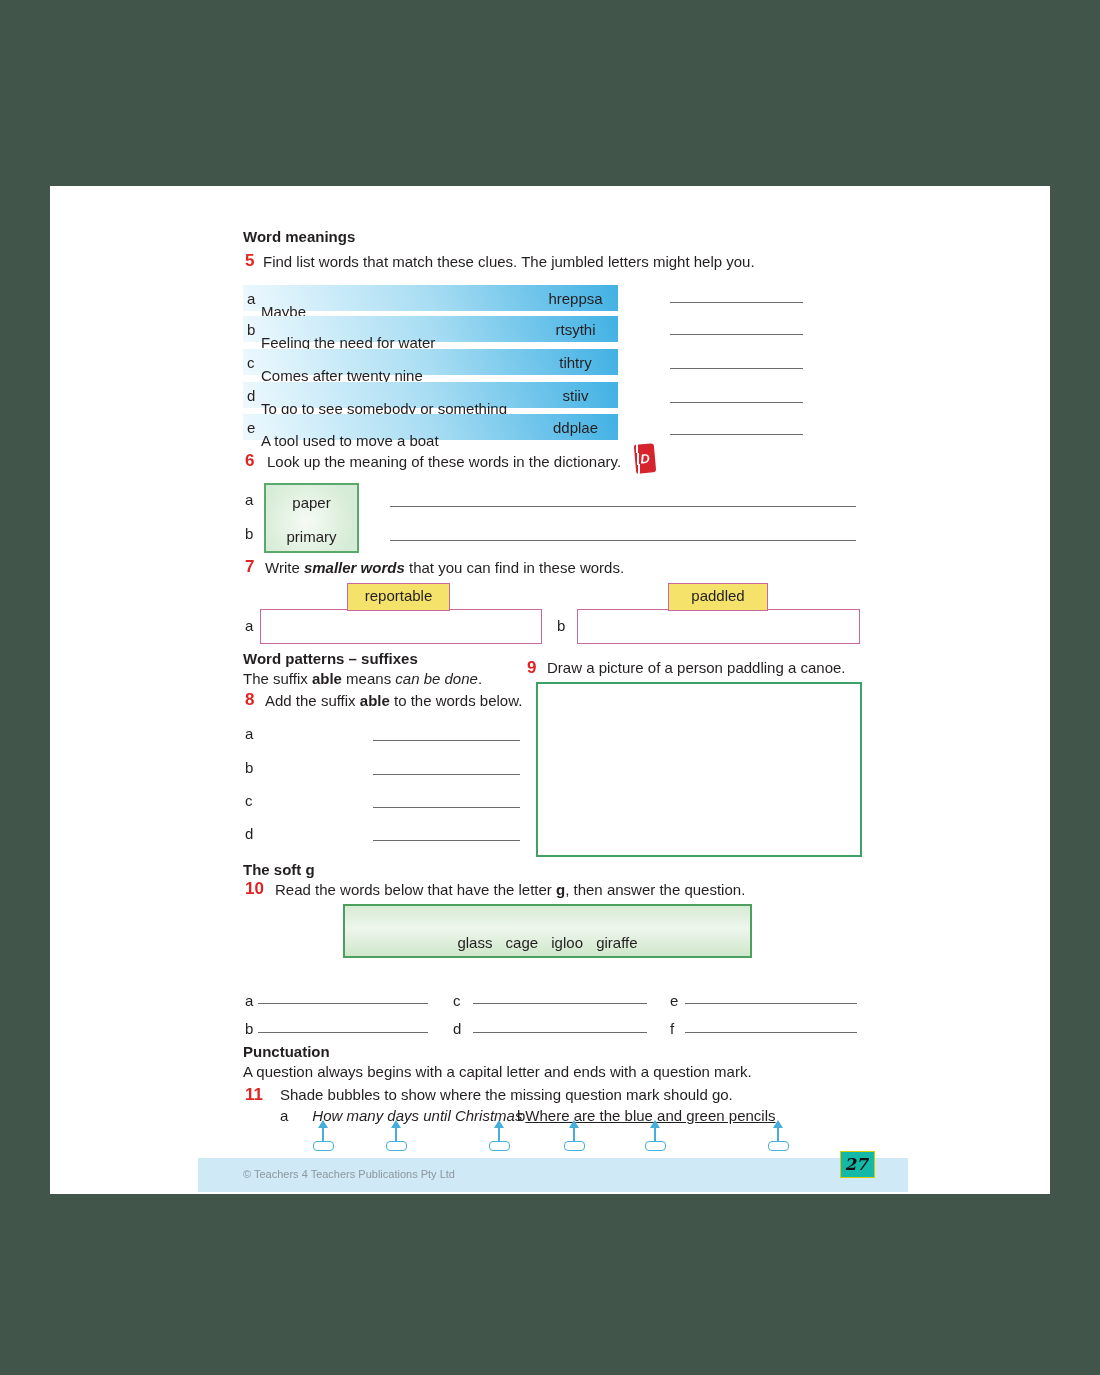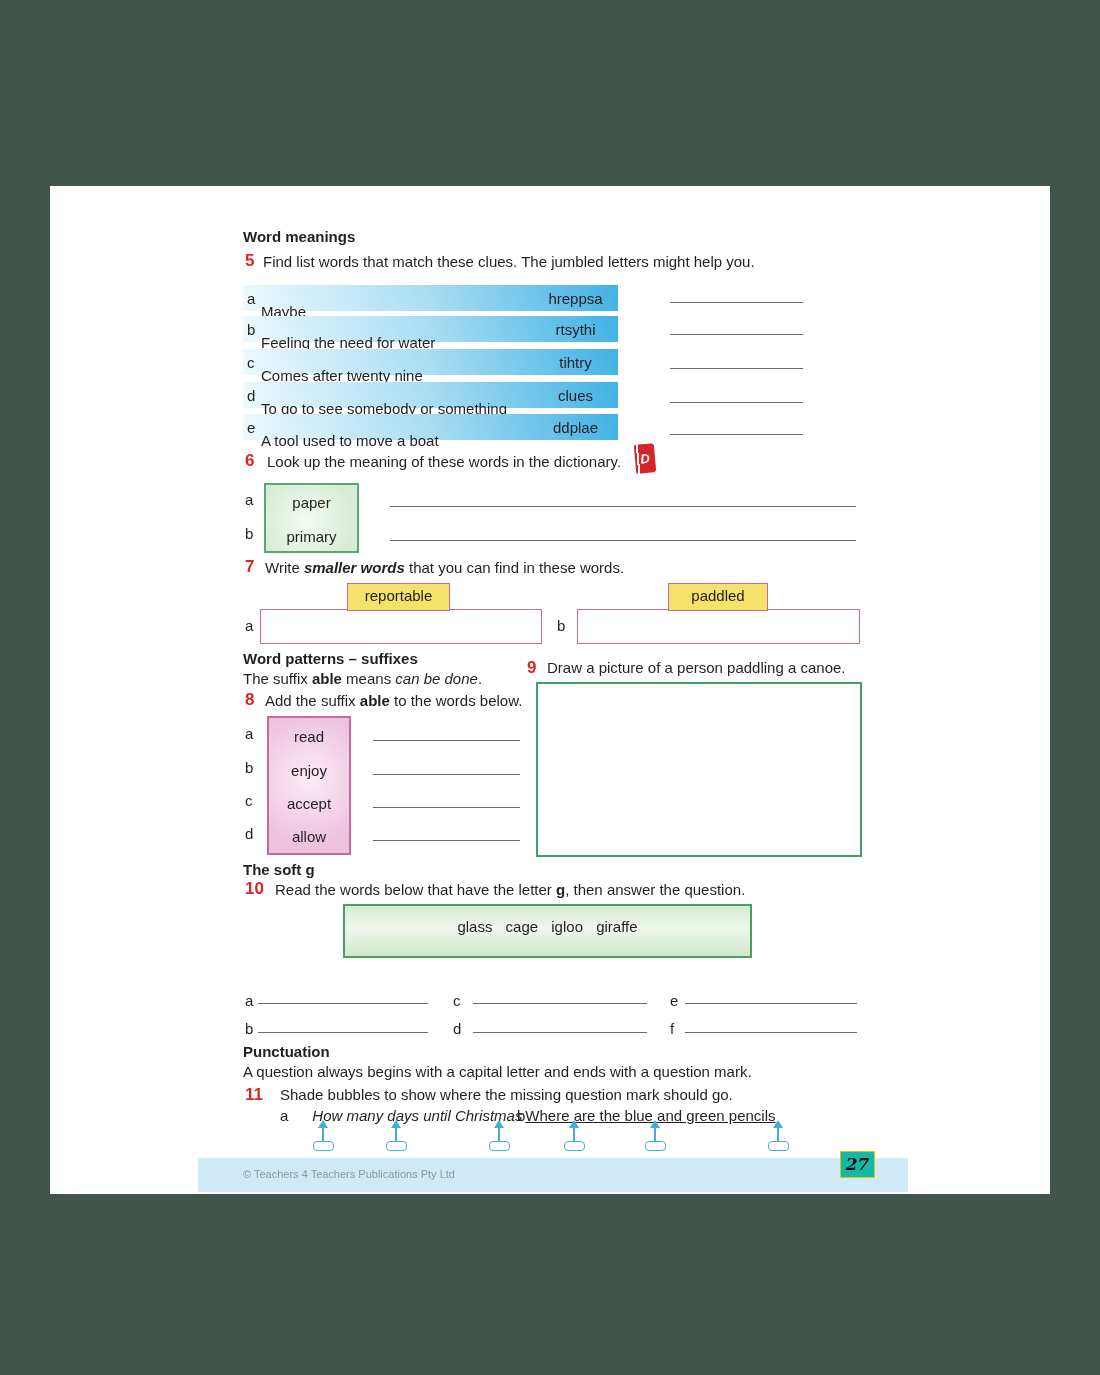--- a/index.html
+++ b/index.html
@@ -84,21 +84,21 @@
     <span class="bar-jumble">rtsythi</span>
   </div>
   <div class="abs qbar" style="top:163px;">
     <span class="bar-letter">c</span>
     <span class="bar-clue">Comes after twenty nine</span>
     <span class="bar-jumble">tihtry</span>
   </div>
   <div class="abs qbar" style="top:196px;">
     <span class="bar-letter">d</span>
     <span class="bar-clue">To go to see somebody or something</span>
-    <span class="bar-jumble">clues</span>
+    <span class="bar-jumble">stiiv</span>
   </div>
   <div class="abs qbar" style="top:228px;">
     <span class="bar-letter">e</span>
     <span class="bar-clue">A tool used to move a boat</span>
     <span class="bar-jumble">ddplae</span>
   </div>
   <div class="abs line" style="left:620px;top:116px;width:133px;"></div>
   <div class="abs line" style="left:620px;top:148px;width:133px;"></div>
   <div class="abs line" style="left:620px;top:182px;width:133px;"></div>
   <div class="abs line" style="left:620px;top:216px;width:133px;"></div>
@@ -134,42 +134,36 @@
   </div>
   <span class="abs num" style="left:195px;top:505px;">8</span>
   <div class="abs t" style="left:215px;top:507px;">
     <span>Add the suffix </span><span class="b">able</span><span> to the words below.</span>
   </div>
 
   <span class="abs lt" style="left:195px;top:540px;">a</span>
   <span class="abs lt" style="left:195px;top:574px;">b</span>
   <span class="abs lt" style="left:195px;top:607px;">c</span>
   <span class="abs lt" style="left:195px;top:640px;">d</span>
-  <div class="abs pinkbox" style="left:217px;top:530px;width:80px;height:135px;">
-    <span class="boxword" style="top:10px;">read</span>
-    <span class="boxword" style="top:44px;">enjoy</span>
-    <span class="boxword" style="top:77px;">accept</span>
-    <span class="boxword" style="top:110px;">allow</span>
-  </div>
   <div class="abs line" style="left:323px;top:554px;width:147px;"></div>
   <div class="abs line" style="left:323px;top:588px;width:147px;"></div>
   <div class="abs line" style="left:323px;top:621px;width:147px;"></div>
   <div class="abs line" style="left:323px;top:654px;width:147px;"></div>
 
   <span class="abs num" style="left:477px;top:473px;">9</span>
   <span class="abs t" style="left:497px;top:474px;">Draw a picture of a person paddling a canoe.</span>
   <div class="abs drawbox" style="left:486px;top:496px;width:322px;height:171px;"></div>
 
   <div class="abs t b" style="left:193px;top:676px;">The soft g</div>
   <span class="abs num" style="left:195px;top:694px;">10</span>
   <div class="abs t" style="left:225px;top:696px;">
     <span>Read the words below that have the letter </span><span class="b">g</span><span>, then answer the question.</span>
   </div>
   <div class="abs wordbox" style="left:293px;top:718px;width:405px;height:50px;">
-    <span class="wordline" style="top:12px;">glass cage igloo giraffe</span>
+    <span class="wordline" style="top:28px;">glass cage igloo giraffe</span>
   </div>
 
   <span class="abs lt" style="left:195px;top:807px;">a</span>
   <div class="abs line" style="left:208px;top:817px;width:170px;"></div>
   <span class="abs lt" style="left:195px;top:835px;">b</span>
   <div class="abs line" style="left:208px;top:846px;width:170px;"></div>
   <span class="abs lt" style="left:403px;top:807px;">c</span>
   <div class="abs line" style="left:423px;top:817px;width:174px;"></div>
   <span class="abs lt" style="left:403px;top:835px;">d</span>
   <div class="abs line" style="left:423px;top:846px;width:174px;"></div>

